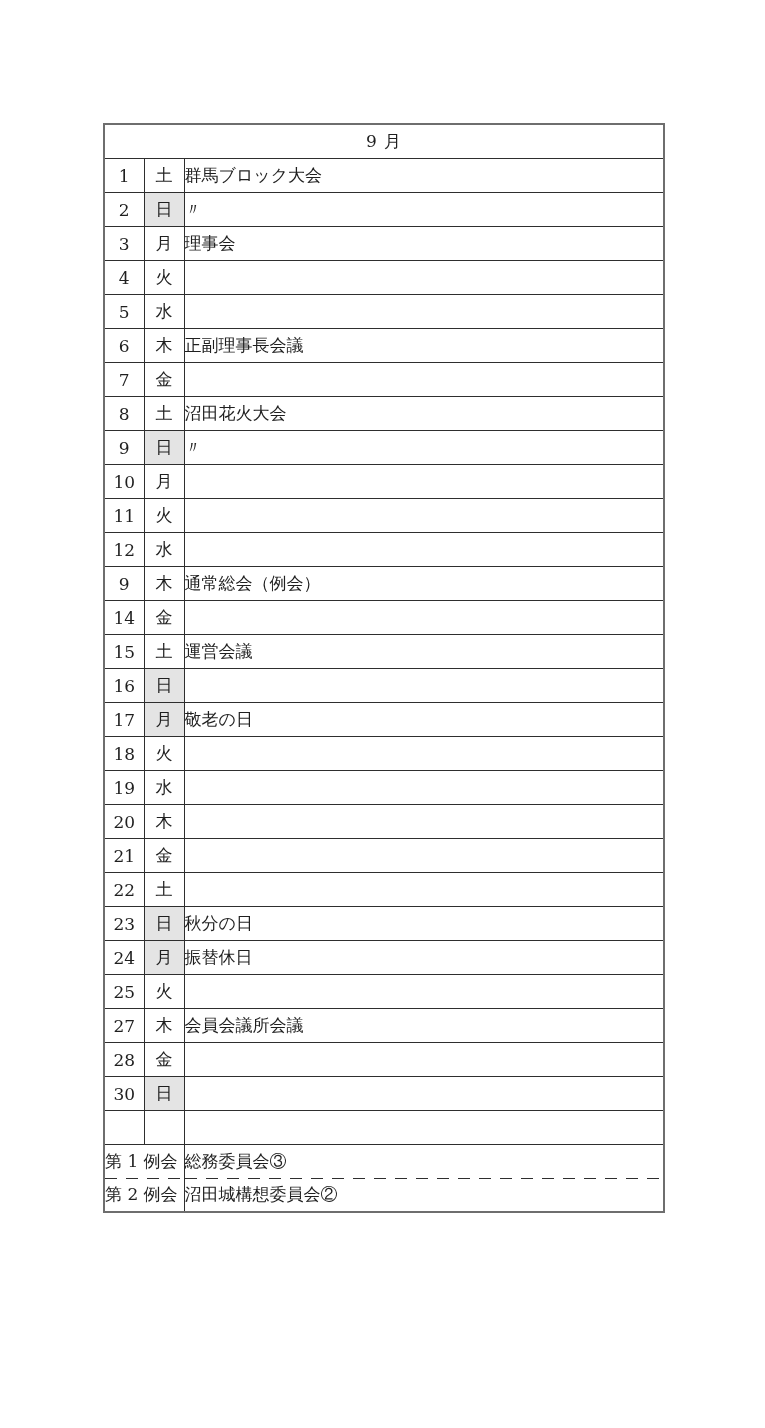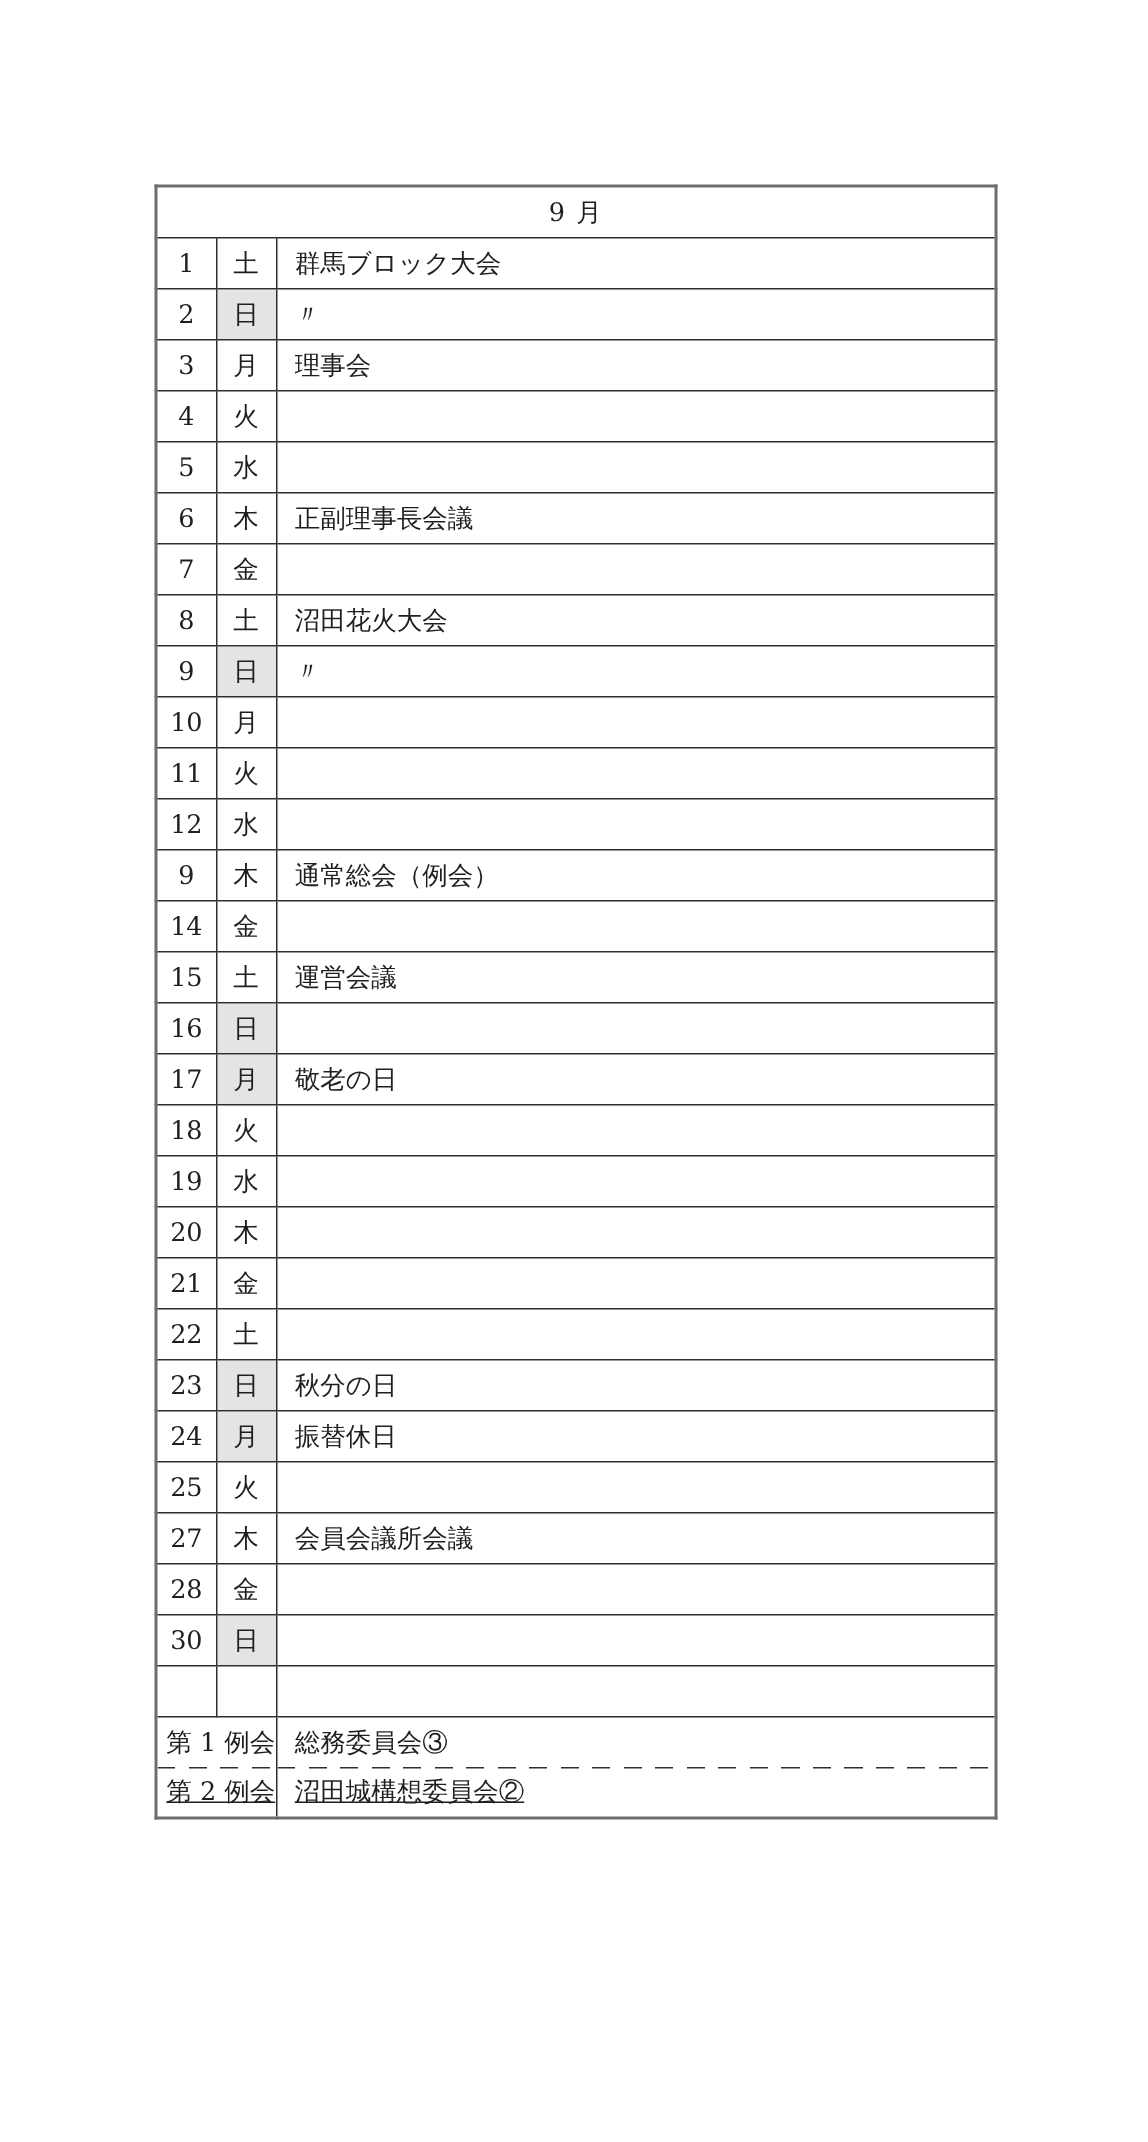--- a/index.html
+++ b/index.html
@@ -32,30 +32,29 @@
     white-space: nowrap;
     overflow: hidden;
   }
   th.month-title {
     letter-spacing: 1px;
     margin-top: 43px;
   }
   td.num   { text-align: center; }
   td.dow   { text-align: center; }
   td.dow.holiday { background: #e4e4e4; }
-  td.event { text-align: left; padding-left: 12px; }
-  td.footer-label { text-align: right; }
+  td.event { text-align: left; }
+  td.footer-label { text-align: left; }
   tr.footer-first td { border-bottom: none; }
   tr.footer-second td {
     border-top: none;
     background-image: repeating-linear-gradient(to right, #2e2e2e 0 12px, transparent 12px 21px);
     background-size: 100% 1px;
     background-repeat: no-repeat;
     background-position: left top;
-    text-decoration: underline;
   }
 </style>
 </head>
 <body>
 
 <div class="table-wrap">
   <table class="calendar">
     <colgroup>
       <col style="width:40px">
       <col style="width:40px">

